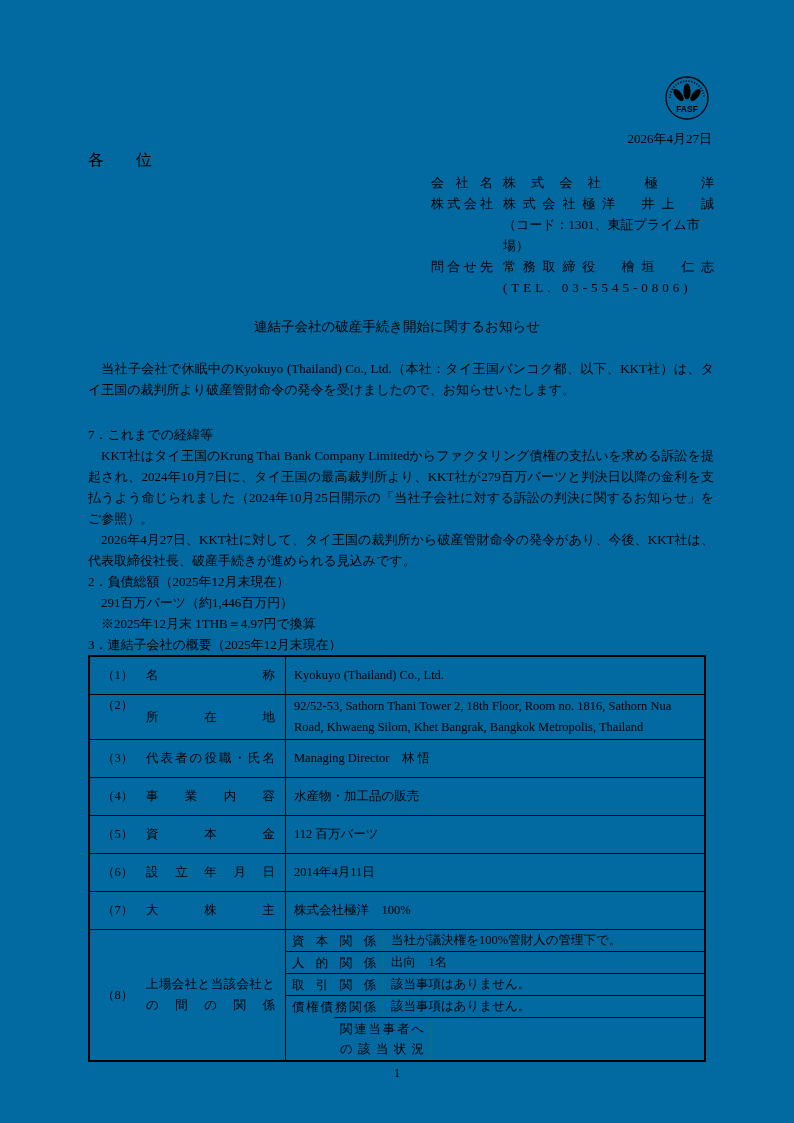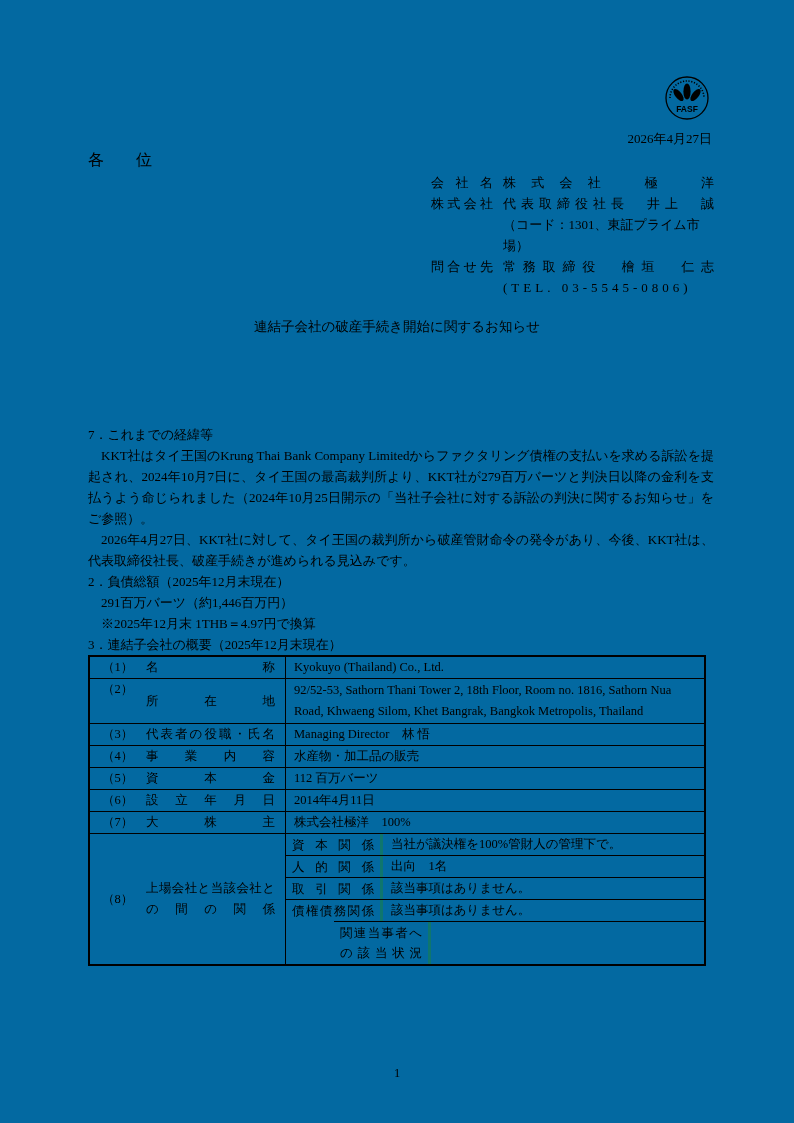--- a/index.html
+++ b/index.html
@@ -31,27 +31,27 @@
   .h2{margin-top:41px;}
   .h3{margin-top:42px;}
   
   .jtable{width:618px;border:2px solid #000;box-sizing:border-box;font-size:12.5px;line-height:21px;margin-top:0;}
   .trow{display:flex;border-top:1px solid #000;align-items:stretch;}
   .trow:first-child{border-top:none;}
   .c1{width:196px;border-right:1px solid #000;box-sizing:border-box;display:flex;align-items:center;}
   .c1 .num{width:44px;padding-left:12px;box-sizing:content-box;flex:0 0 auto;}
   .c1 .lbl{flex:1;padding-right:10px;text-align:justify;text-align-last:justify;}
   .c1.num-top .num{align-self:flex-start;}
-  .c2{flex:1;display:flex;align-items:center;padding:0 8px;min-height:21px;}
+  .c2{flex:1;display:flex;align-items:center;padding:8px 8px;min-height:21px;}
   .c2.multi{padding:1px 8px;}
   .sub{flex:1;display:flex;flex-direction:column;}
   .subrow{display:flex;border-top:1px solid #000;min-height:21px;align-items:stretch;}
   .subrow:first-child{border-top:none;}
   .subrow.tall{min-height:42px;margin-left:48px;}
-  .slabel{width:97px;border-right:3px solid #0f766e;box-sizing:border-box;padding:0 6px;
+  .slabel{width:97px;border-right:1px solid #0f766e;box-sizing:border-box;padding:0 6px;
           text-align:justify;text-align-last:justify;display:flex;align-items:center;}
   .slabel>span{display:block;width:100%;text-align:justify;text-align-last:justify;line-height:20px;}
   .svalue{flex:1;padding:0 8px;display:flex;align-items:center;}
   
   .pagenum{position:absolute;left:0;top:1066px;width:794px;text-align:center;font-size:12.5px;}
 </style>
 </head>
 <body>
 
 <div class="page">
@@ -71,38 +71,39 @@
 
   <div class="recipient">各　　位</div>
 
   <div class="company">
     <div class="company-row">
       <span class="clabel">会社名</span>
       <span class="cvalue just">株式会社　極　洋</span>
     </div>
     <div class="company-row">
       <span class="clabel">株式会社</span>
-      <span class="cvalue just">代表取締役社長　井上　誠</span>
+      <span class="cvalue just">株式会社極洋　井上　誠</span>
     </div>
     <div class="company-row">
       <span class="clabel"></span>
       <span class="cvalue">（コード：1301、東証プライム市場）</span>
     </div>
     <div class="company-row">
       <span class="clabel">問合せ先</span>
       <span class="cvalue just">常務取締役　檜垣　仁志</span>
     </div>
     <div class="company-row">
       <span class="clabel"></span>
       <span class="cvalue tel">(TEL. 03-5545-0806)</span>
     </div>
   </div>
 
   <div class="doc-title">連結子会社の破産手続き開始に関するお知らせ</div>
 
+  <div class="intro">　当社子会社で休眠中のKyokuyo (Thailand) Co., Ltd.（本社：タイ王国バンコク都、以下、KKT社）は、タイ王国の裁判所より破産管財命令の発令を受けましたので、お知らせいたします。</div>
 
   <div class="body">
     <p class="h1">7．これまでの経緯等</p>
     <p>　KKT社はタイ王国のKrung Thai Bank Company Limitedからファクタリング債権の支払いを求める訴訟を提起され、2024年10月7日に、タイ王国の最高裁判所より、KKT社が279百万バーツと判決日以降の金利を支払うよう命じられました（2024年10月25日開示の「当社子会社に対する訴訟の判決に関するお知らせ」をご参照）。</p>
     <p>　2026年4月27日、KKT社に対して、タイ王国の裁判所から破産管財命令の発令があり、今後、KKT社は、代表取締役社長、破産手続きが進められる見込みです。</p>
 
     <p class="h2">2．負債総額（2025年12月末現在）</p>
     <p>　291百万バーツ（約1,446百万円）</p>
     <p>　※2025年12月末 1THB＝4.97円で換算</p>
 

